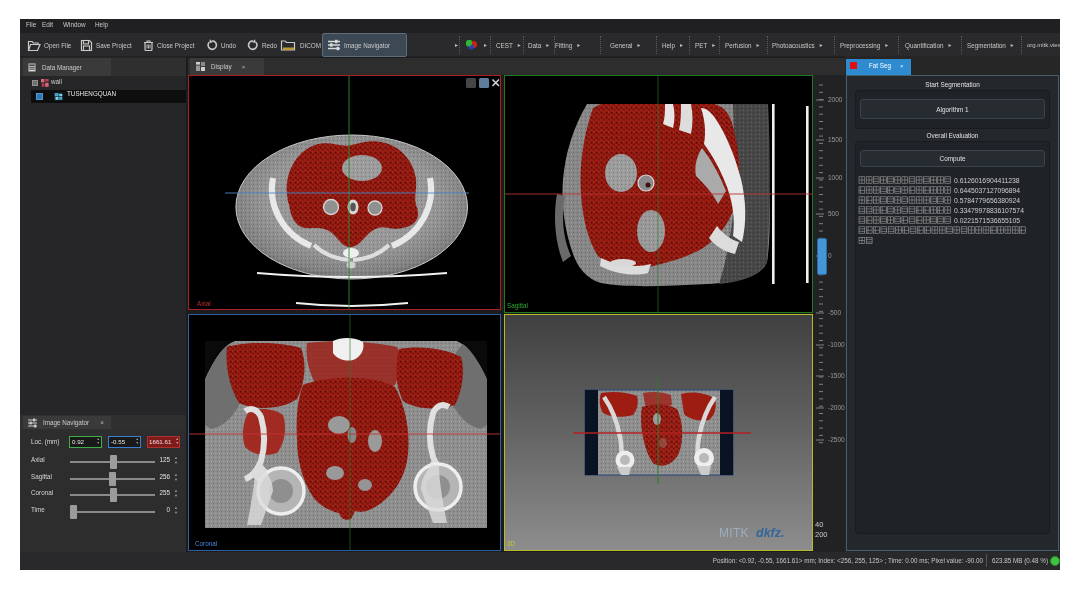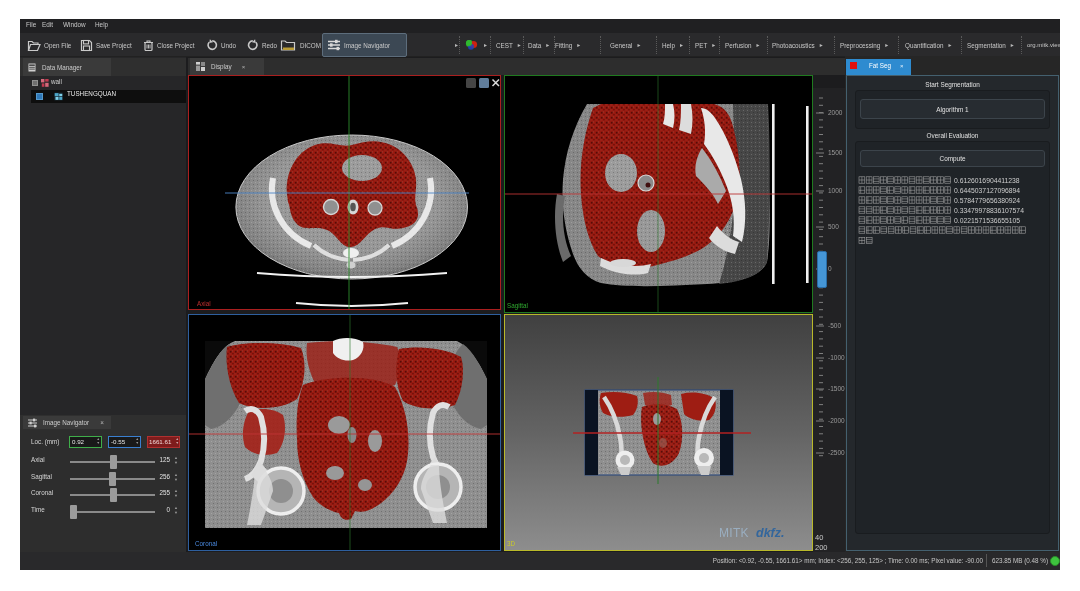--- a/index.html
+++ b/index.html
@@ -21,21 +21,21 @@
 
 #disparea{position:absolute;left:166px;top:38px;width:659px;height:495px;background:#1c1c1e}
 #disptab{position:absolute;left:168px;top:39px;width:657px;height:17px;background:#2d2d2d}
 #disptab .tab{position:absolute;left:2px;top:0;width:72px;height:17px;background:#3a3a3a;color:#cccccc;font-size:6.3px}
 .pane{position:absolute;background:#000;overflow:hidden}
 #paneA{left:168px;top:56px;width:313px;height:235px;border:1px solid #aa1f1f}
 #paneS{left:484px;top:56px;width:309px;height:238px;border:1px solid #1f7a1f}
 #paneC{left:168px;top:295px;width:313px;height:237px;border:1px solid #2e5f9e}
 #pane3{left:484px;top:295px;width:309px;height:237px;border:1px solid #b9b92a}
 
-#ruler{position:absolute;left:793px;top:69px;width:52px;height:477px;background:#222224;font-size:6px;color:#9a9a9a}
+#ruler{position:absolute;left:793px;top:56px;width:52px;height:477px;background:#222224;font-size:6px;color:#9a9a9a}
 
 #rightpanel{position:absolute;left:825px;top:37px;width:215px;height:496px;background:#262626}
 #rpbox{position:absolute;left:826px;top:56px;width:213px;height:476px;background:#24282c;border:1px solid #44606f}
 .grpbox{position:absolute;background:#1f2327;border:1px solid #191c1f;border-radius:3px}
 .grptitle{position:absolute;width:100%;text-align:center;color:#e0e0e0;font-size:6.4px}
 .qbtn{position:absolute;background:#272c31;border:1px solid #3c444b;border-radius:3px;color:#e2e2e2;font-size:6.4px;text-align:center}
 
 #statusbar{position:absolute;left:0;top:533px;width:1040px;height:18px;background:#29292b;color:#c6c6c6;font-size:6.3px}
 .navrow{position:absolute;left:0;width:166px;height:16px}
 .navlab{position:absolute;left:11px;top:4px;color:#d6d6d6;font-size:6.3px}

